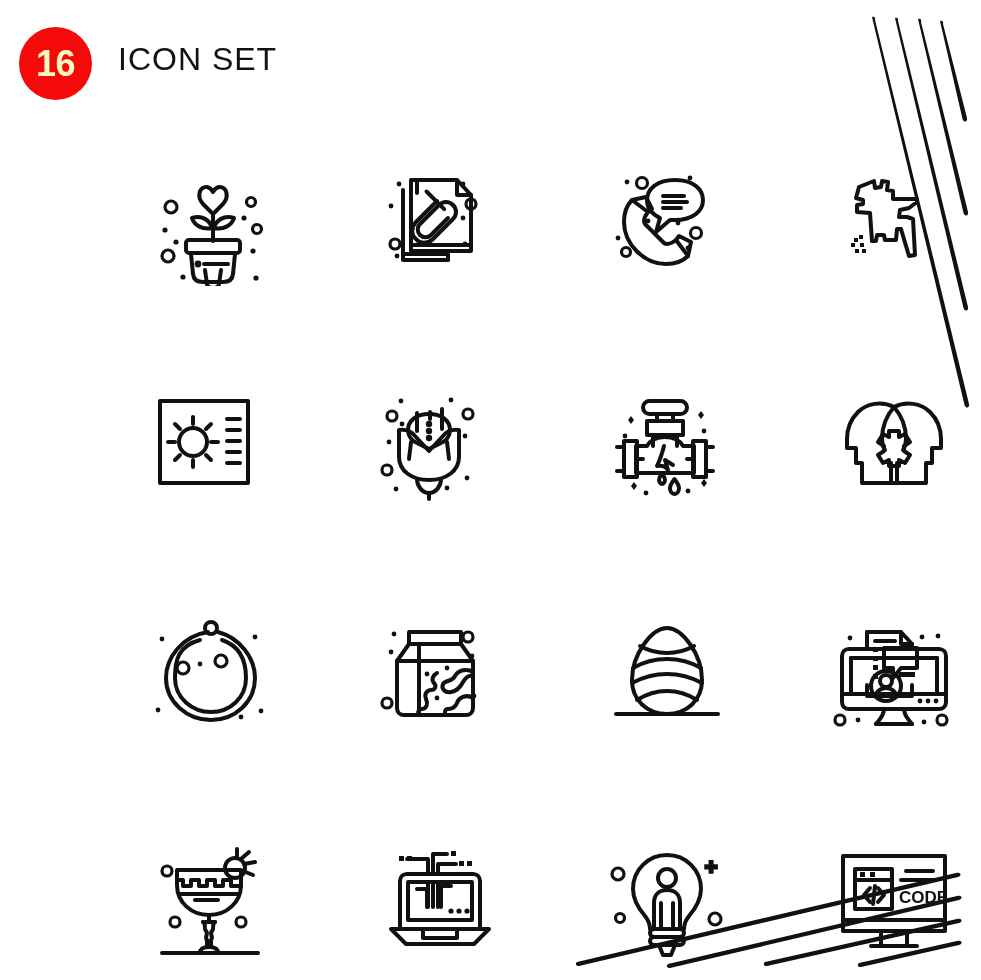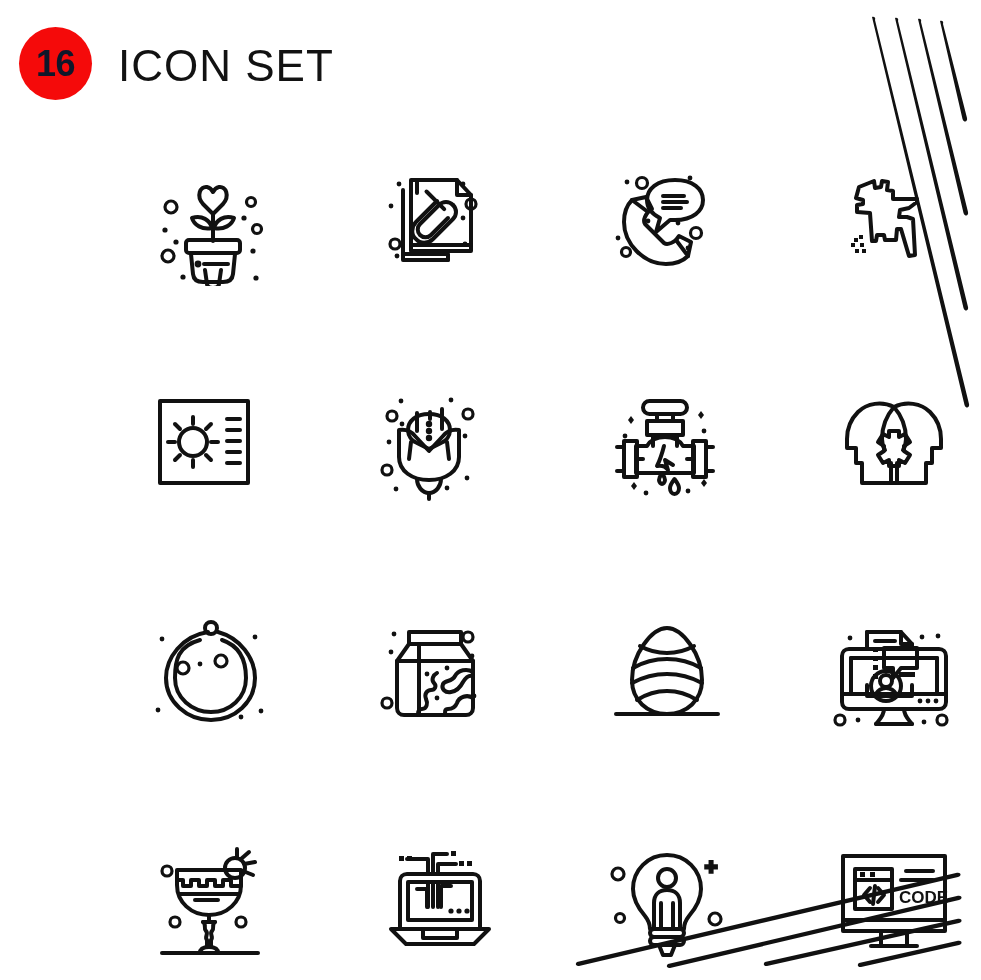--- a/index.html
+++ b/index.html
@@ -30,31 +30,31 @@
     top: 27px;
     width: 73px;
     height: 73px;
     border-radius: 50%;
     background: #f50a0a;
     display: flex;
     align-items: center;
     justify-content: center;
   }
   #count-badge-label {
-    color: #0f172a;
+    color: #fef9c3;
     font-size: 36px;
     font-weight: bold;
     letter-spacing: -0.5px;
     line-height: 1;
   }
   #set-title {
     position: absolute;
     left: 118px;
     top: 41px;
-    font-size: 44px;
+    font-size: 32px;
     font-weight: normal;
     letter-spacing: 1px;
     color: #121212;
     white-space: nowrap;
   }
 
   
   .deco {
     position: absolute;
     pointer-events: none;

